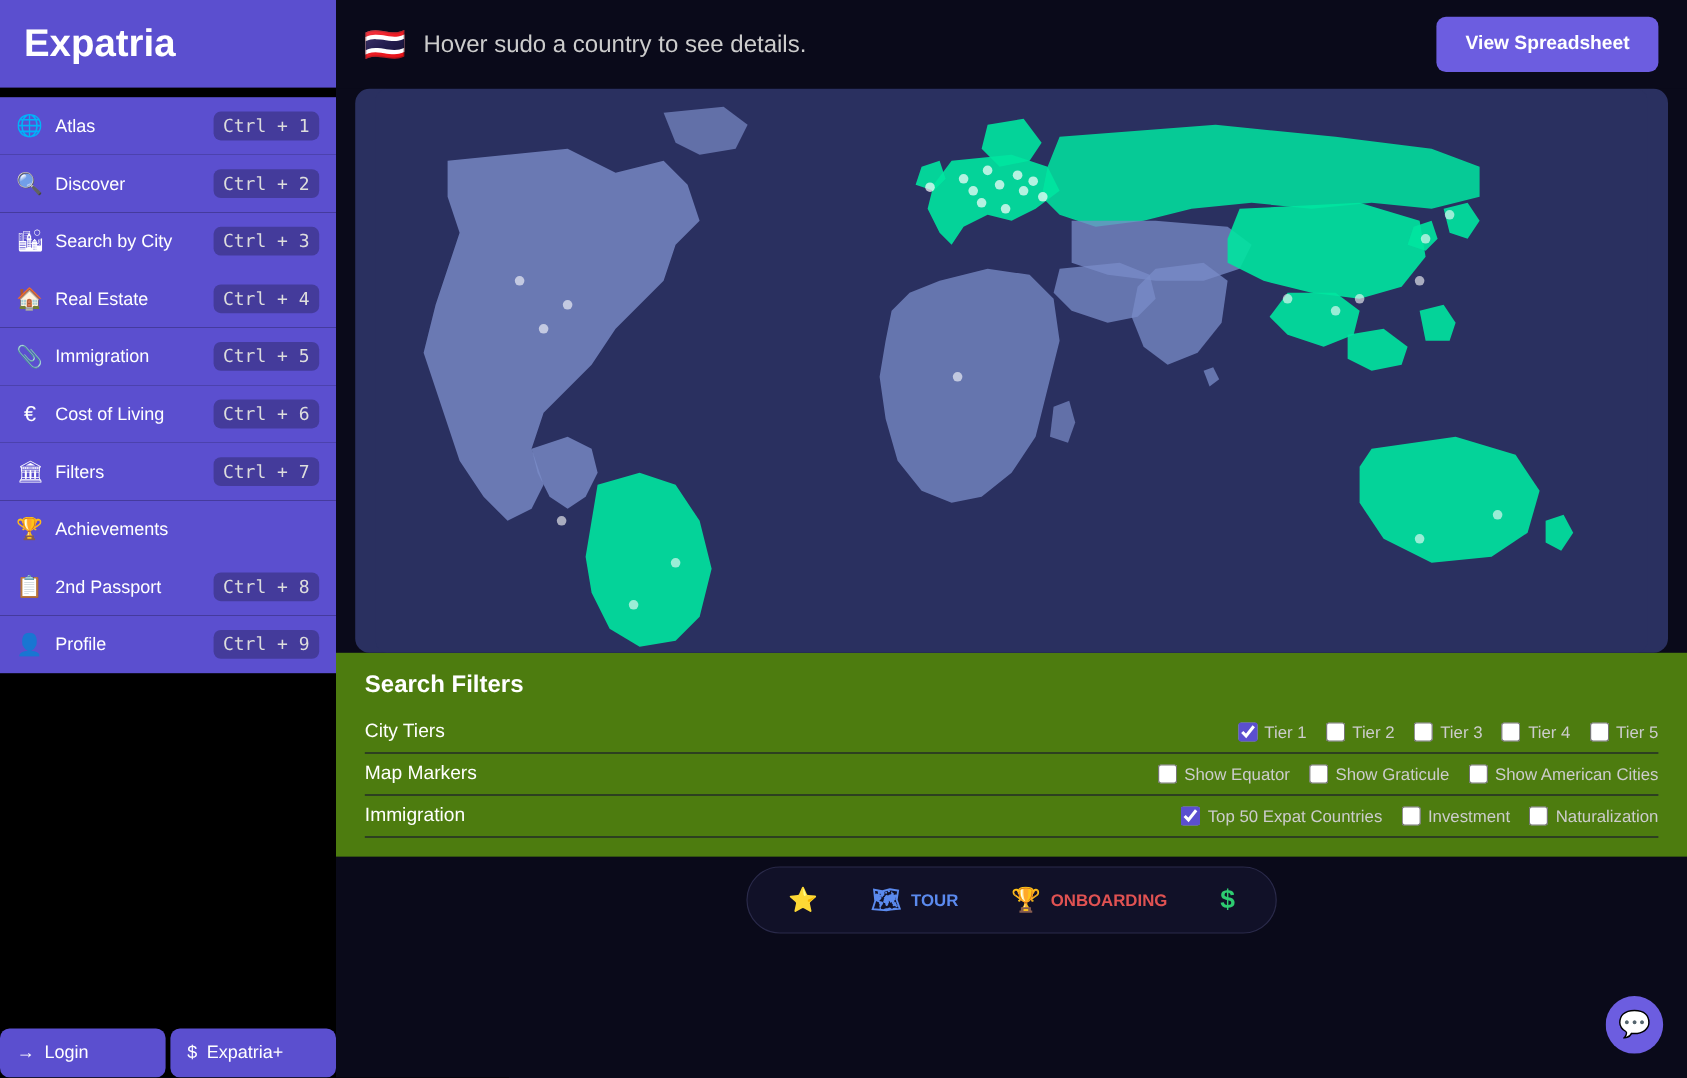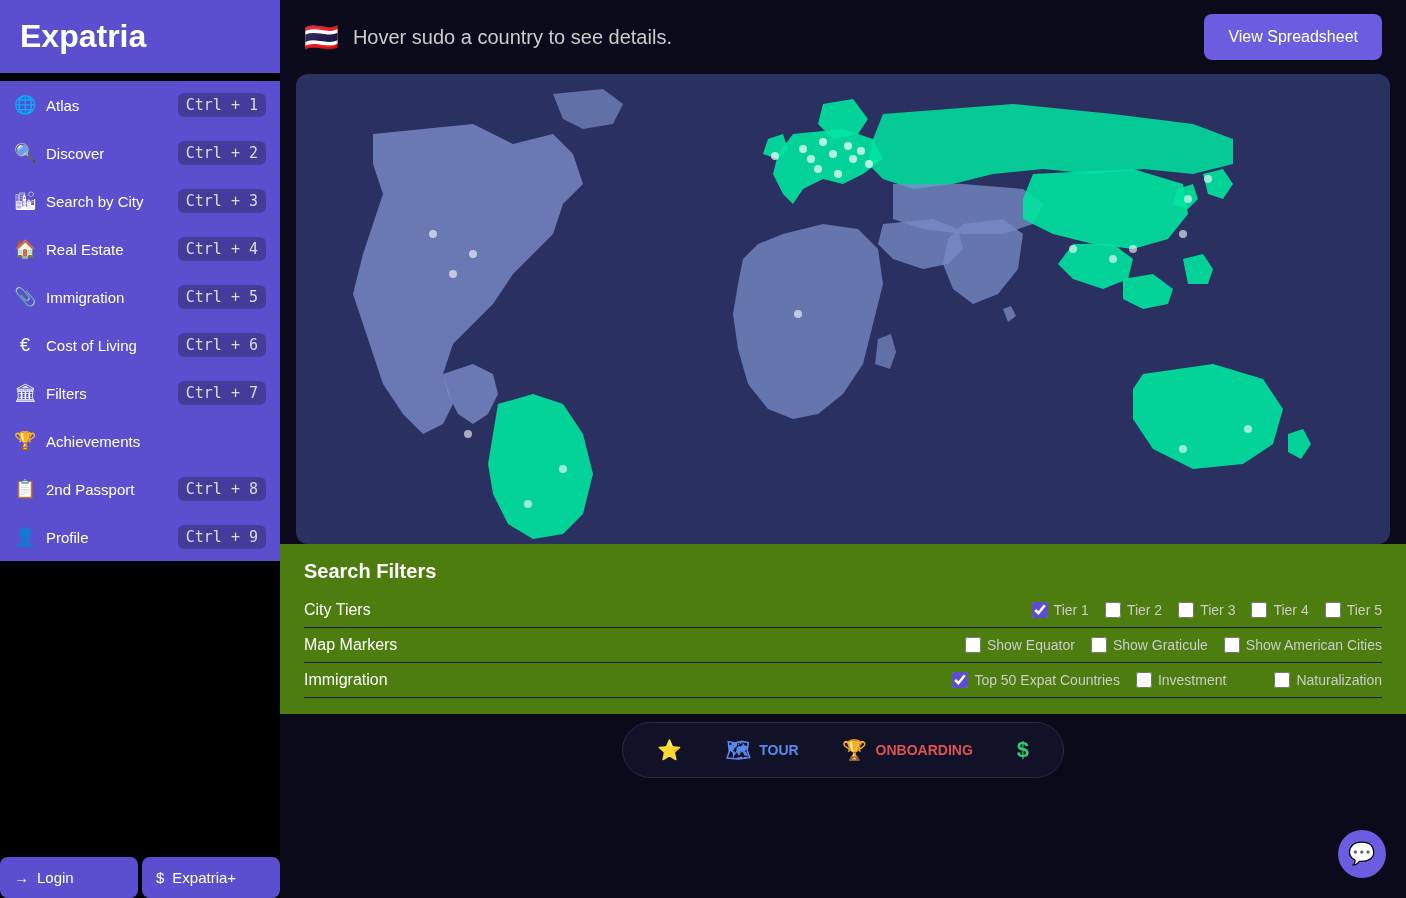--- a/index.html
+++ b/index.html
@@ -151,21 +151,21 @@
       color: #ccc;
     }
     .view-spreadsheet-btn {
       background: #6c5de0;
       color: #fff;
       border: none;
       border-radius: 8px;
       padding: 14px 24px;
       font-size: 16px;
       cursor: pointer;
-      font-weight: 400;
+      font-weight: 700;
     }
 
     
     .map-container {
       flex: 1;
       position: relative;
       margin: 0 16px;
       border-radius: 12px;
       overflow: hidden;
       background: #2a3060;
@@ -491,21 +491,21 @@
         <div class="filter-row">
           <div class="filter-label">Immigration</div>
           <div class="filter-controls">
             <div class="filter-item">
               <label style="color: rgb(204, 204, 204); font-size: 14px; display: flex; align-items: center; gap: 6px;"><input type="checkbox" checked="" style="">Top 50 Expat Countries</label>
             </div>
             <div class="filter-item">
               <label style="color: rgb(204, 204, 204); font-size: 14px; display: flex; align-items: center; gap: 6px;"><input type="checkbox" style="">Investment</label>
             </div>
             <div class="filter-item">
-              <label style="color: rgb(204, 204, 204); font-size: 14px; display: flex; align-items: center; gap: 6px; margin-left: 32px;"><input type="checkbox" style="">Naturalization</label>
+              <label style="color: rgb(204, 204, 204); font-size: 14px; display: flex; align-items: center; gap: 6px;"><input type="checkbox" style="">Naturalization</label>
             </div>
           </div>
         </div>
       </div>
   </div>
 
   <div class="bottom-bar">
     <div class="bottom-tabs">
       <div class="bottom-tab">
         <span class="tab-icon" style="color:#f5a623">⭐</span>

